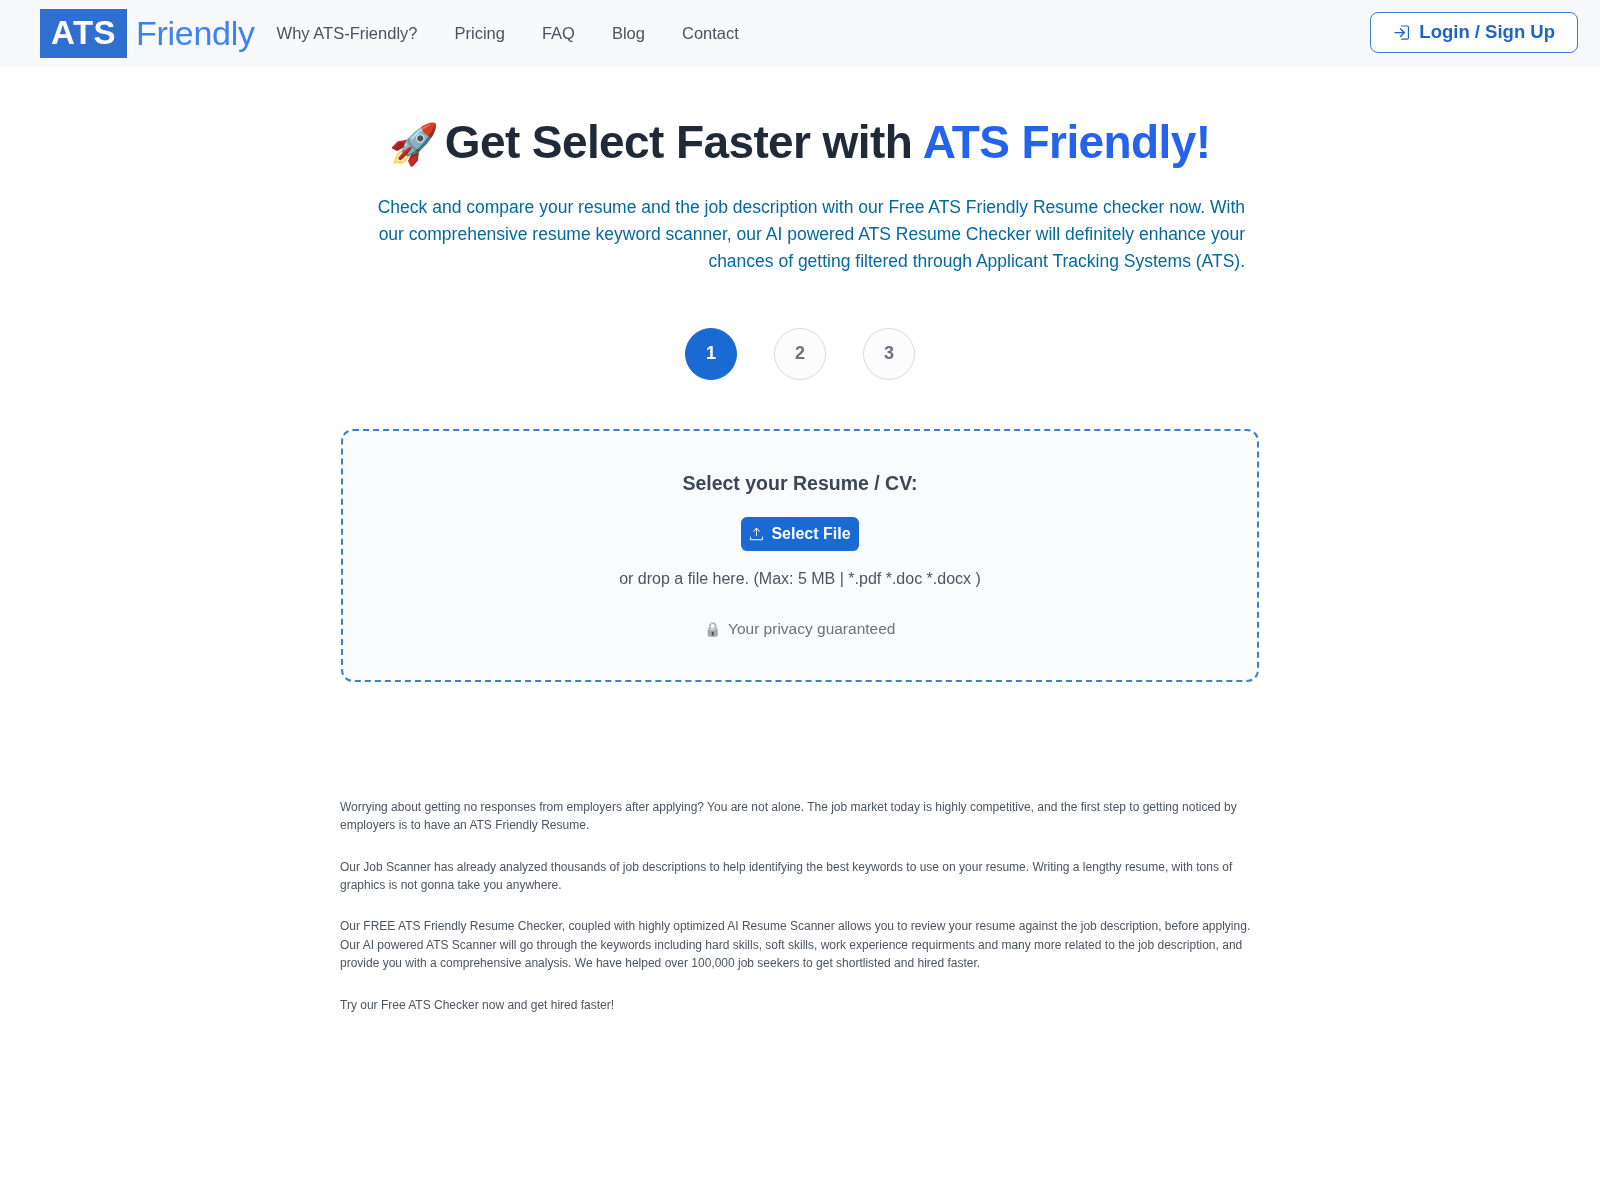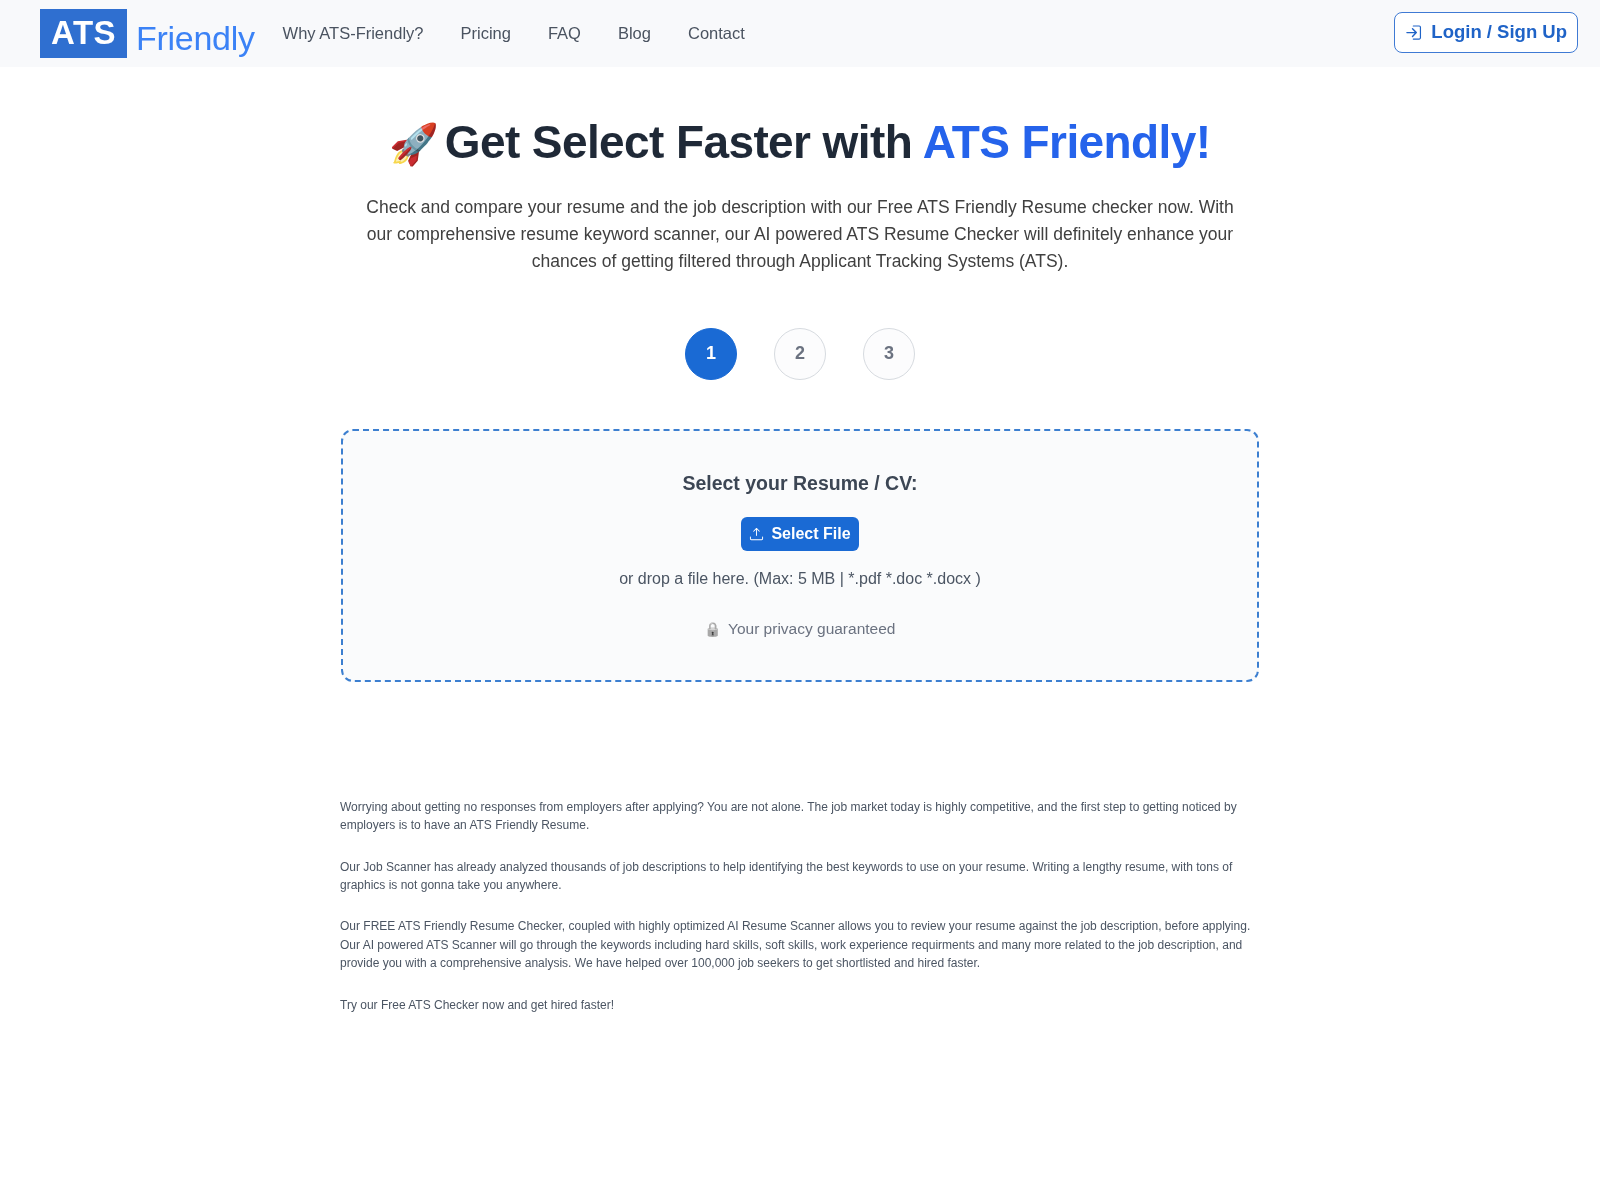--- a/index.html
+++ b/index.html
@@ -15,22 +15,22 @@
   .navbar {
     height: 67px;
     background: #f8f9fb;
     display: flex;
     align-items: center;
     padding: 0 22px 0 12px;
     position: relative;
   }
   .brand {
     display: flex;
-    align-items: flex-end;
-    margin-right: 28px;
+    align-items: center;
+    margin-right: 22px;
     user-select: none;
     padding-left: 28px;
   }
   .brand-mark {
     background: #2f6fd0;
     color: #ffffff;
     font-size: 33px;
     font-weight: bold;
     line-height: 1;
     padding: 7px 11px 9px 11px;
@@ -60,21 +60,21 @@
     top: 12px;
     display: flex;
     align-items: center;
     gap: 7px;
     border: 1px solid #3f7ad4;
     border-radius: 8px;
     background: #ffffff;
     color: #1f63c7;
     font-size: 18.5px;
     font-weight: bold;
-    padding: 10px 10px;
+    padding: 10px 22px;
     cursor: pointer;
     font-family: "Liberation Sans", sans-serif;
     line-height: 1;
   }
   .login-btn svg { display: block; }
 
   
   .hero { padding-top: 48px; text-align: center; }
   .hero-title {
     font-size: 46px;
@@ -83,21 +83,22 @@
     letter-spacing: -0.6px;
     line-height: 1.2;
   }
   .hero-title .rocket { font-size: 40px; margin-right: 6px; }
   .hero-title .accent { color: #2563eb; }
   .hero-sub {
     margin: 24px auto 0 auto;
     max-width: 890px;
     font-size: 17.5px;
     line-height: 1.55;
-    color: #404040;
+    color: #0369a1;
+    text-align: right;
   }
 
   
   .steps {
     display: flex;
     justify-content: center;
     gap: 37px;
     margin-top: 52px;
   }
   .step {

